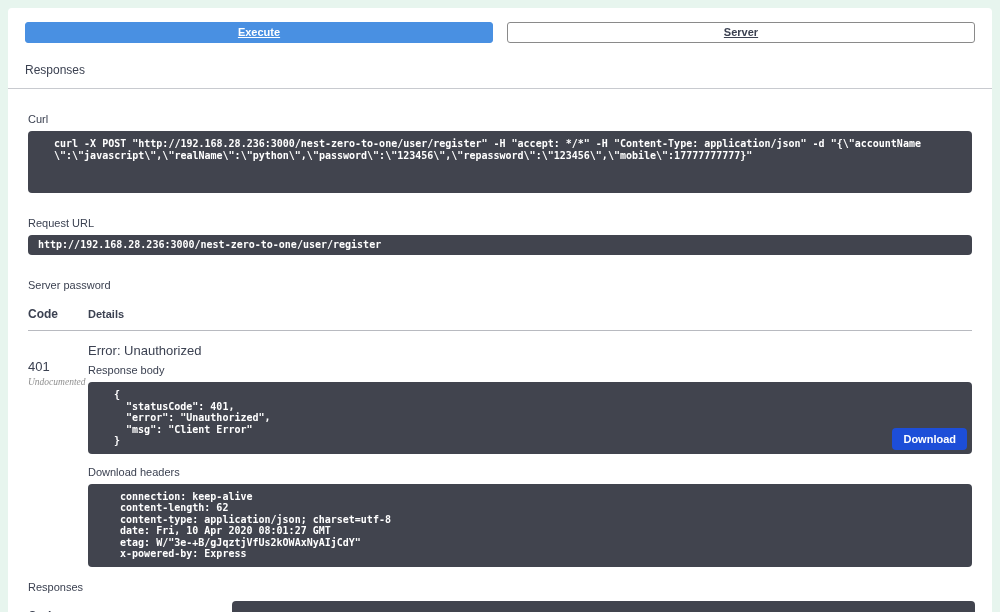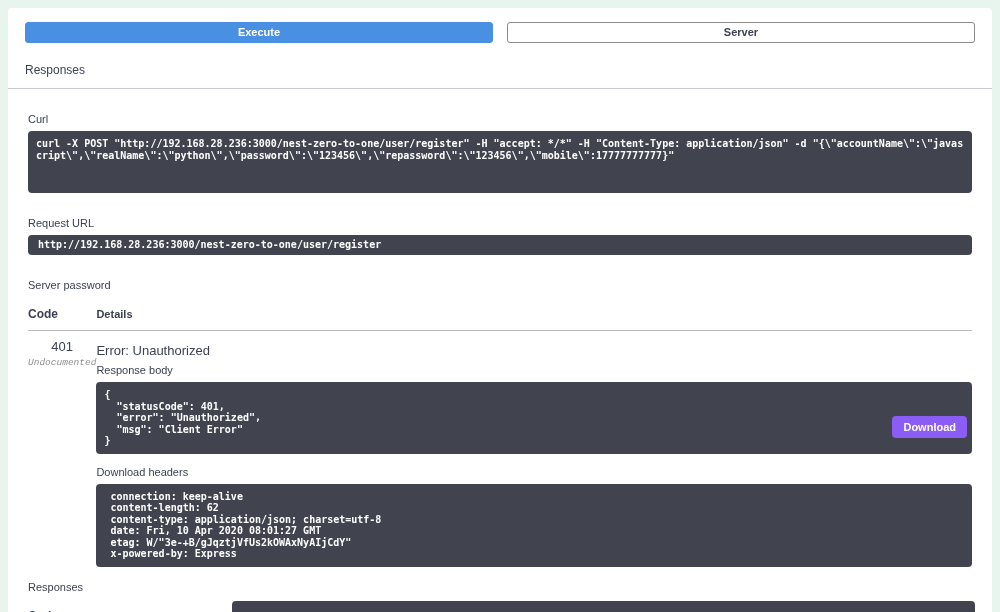--- a/index.html
+++ b/index.html
@@ -17,63 +17,63 @@
     width: 984px;
     background: #ffffff;
     border-radius: 4px;
     padding-bottom: 10px;
   }
   .btn-row { display: flex; gap: 14px; padding: 14px 17px 0 17px; }
   .btn {
     flex: 1; height: 21px;
     font-family: "Liberation Sans", sans-serif;
     font-size: 11px; font-weight: 700;
-    border-radius: 3px; cursor: pointer; line-height: 1;
+    border-radius: 3px; cursor: pointer; line-height: 1; text-decoration: underline;
   }
   .btn-execute { background: #4990e2; border: 1px solid #4990e2; color: #fff; }
   .btn-clear   { background: #fff; border: 1px solid #8a8a8a; color: #3b4151; }
   .responses-title {
     margin-top: 20px;
     padding: 0 17px 11px 17px;
     font-size: 12px;
     border-bottom: 1px solid rgba(59,65,81,.28);
   }
   .responses-inner { padding: 24px 20px 0 20px; }
   .label { font-size: 11px; line-height: 13px; color: #3b4151; margin-bottom: 5px; }
   .code-block {
     background: #41444e; color: #ffffff;
     font-family: "DejaVu Sans Mono", monospace;
     font-size: 10px; font-weight: 700; line-height: 11.5px;
-    padding: 7px 8px; border-radius: 4px;
+    padding: 7px 26px; border-radius: 4px;
     white-space: pre-wrap; word-break: break-all;
   }
   .curl-block { min-height: 62px; }
   .url-block  { padding: 4px 10px; min-height: 20px; }
   .gap { margin-top: 24px; }
   table { width: 100%; border-collapse: collapse; }
   th {
     text-align: left; font-size: 11px; font-weight: 700; color: #3b4151;
     padding: 10px 0 9px 0; border-bottom: 1px solid rgba(59,65,81,.2);
   }
   th.col-code { width: 60px; font-size: 12px; }
   th.col-links { text-align: center; }
   td { vertical-align: top; }
-  .cell-code { padding-top: 8px; width: 60px; text-align: center; }
+  .cell-code { padding-top: 28px; width: 60px; }
   .status-code { font-size: 13px; }
   .undocumented {
-    font-family: Liberation Mono, monospace;
+    font-family: Liberation Serif, serif;
     font-style: italic; font-size: 9.5px; color: #909090; margin-top: 3px;
   }
   .cell-details { padding: 12px 0 6px 0; margin-top: 16px; }
   .error-title { font-size: 13px; margin-bottom: 6px; }
   .body-wrap { position: relative; }
   .body-block { min-height: 60px; }
   .download-btn {
-    position: absolute; right: 5px; bottom: 16px;
-    background: #8b5cf6; color: #fff; border: none; border-radius: 4px;
+    position: absolute; right: 5px; bottom: 4px;
+    background: #1d4ed8; color: #fff; border: none; border-radius: 4px;
     font-family: "Liberation Sans", sans-serif;
     font-size: 11px; font-weight: 700; padding: 5px 11px; cursor: pointer;
   }
   .lbl-headers { margin-top: 12px; }
   .documented-label { margin-top: 8px; }
   .doc-code  { font-size: 13px; padding: 10px 0 10px 0; width: 60px; }
   .doc-desc  { font-size: 13px; padding-top: 10px; }
   .doc-links { font-size: 13px; padding-top: 10px; text-align: right; font-style: italic; color: #3b4151; }
   .dark-bar {
     position: absolute; left: 232px; top: 601px;

